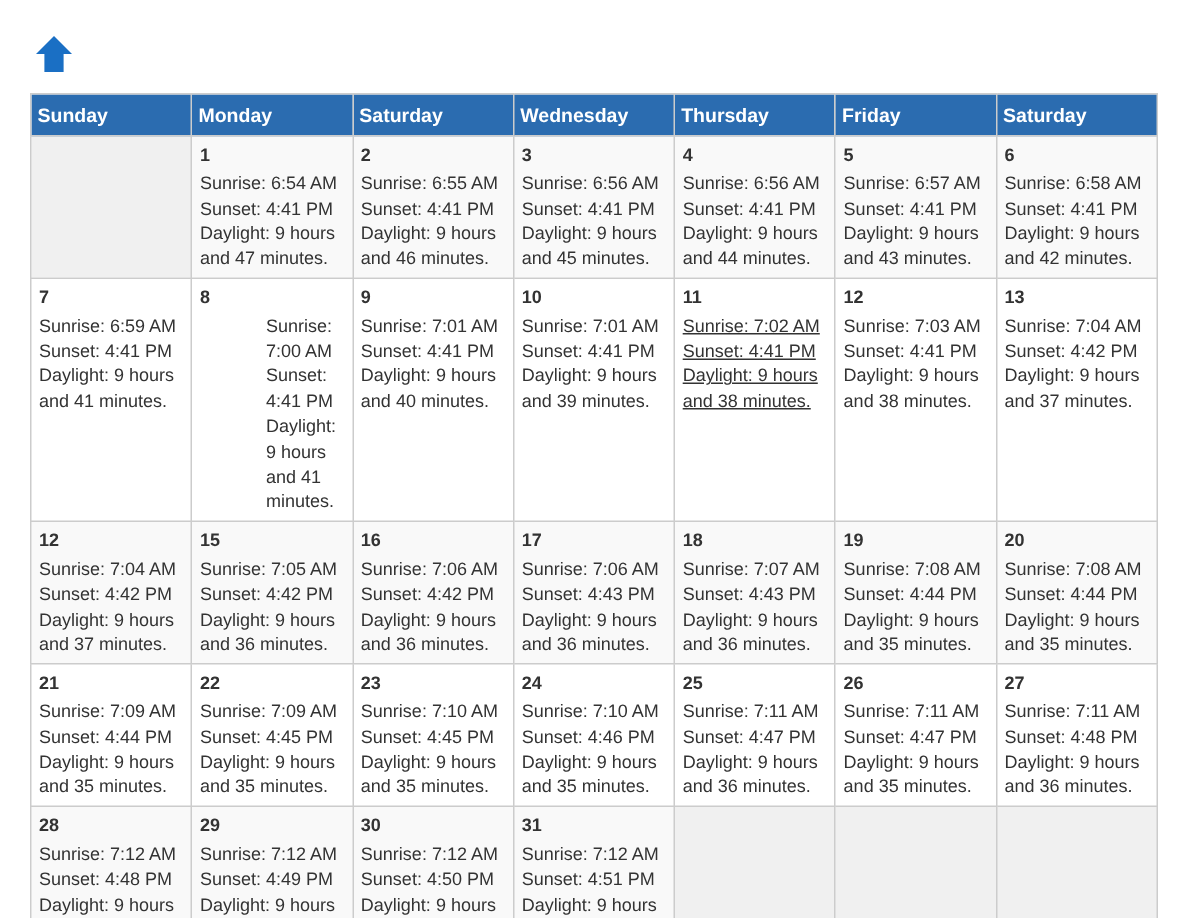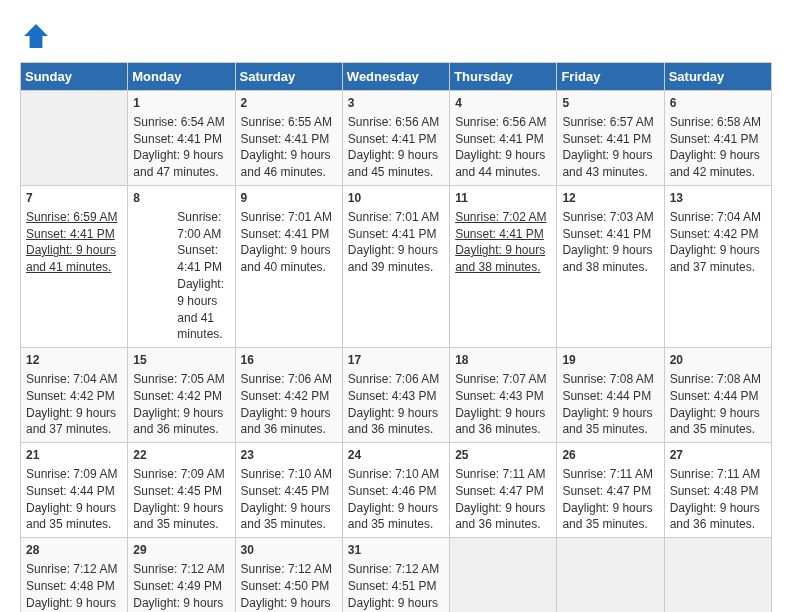--- a/index.html
+++ b/index.html
@@ -157,21 +157,21 @@
         <td>
           <div class="day-num">6</div>
           <div class="day-info" style="white-space: pre-line;">Sunrise: 6:58 AM
 Sunset: 4:41 PM
 Daylight: 9 hours and 42 minutes.</div>
         </td>
       </tr>
       <tr>
         <td>
           <div class="day-num">7</div>
-          <div class="day-info" style="white-space: pre-line; text-decoration: underline;">Sunrise: 6:59 AM
+          <div class="day-info" style="white-space: pre-line;">Sunrise: 6:59 AM
 Sunset: 4:41 PM
 Daylight: 9 hours and 41 minutes.</div>
         </td>
         <td>
           <div class="day-num">8</div>
           <div class="day-info" style="white-space: pre-line; margin-left: 44px;">Sunrise: 7:00 AM
 Sunset: 4:41 PM
 Daylight: 9 hours and 41 minutes.</div>
         </td>
         <td>

